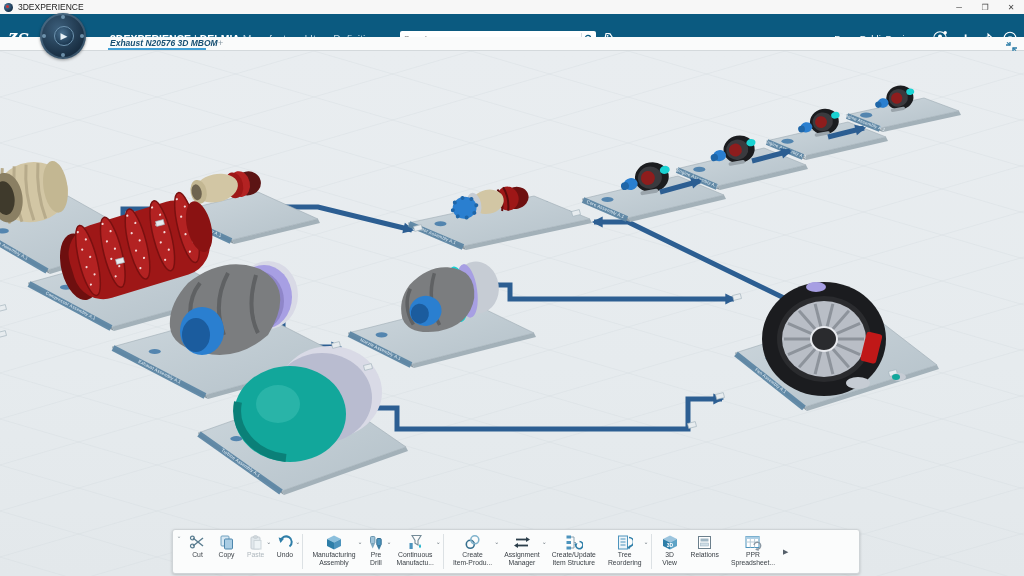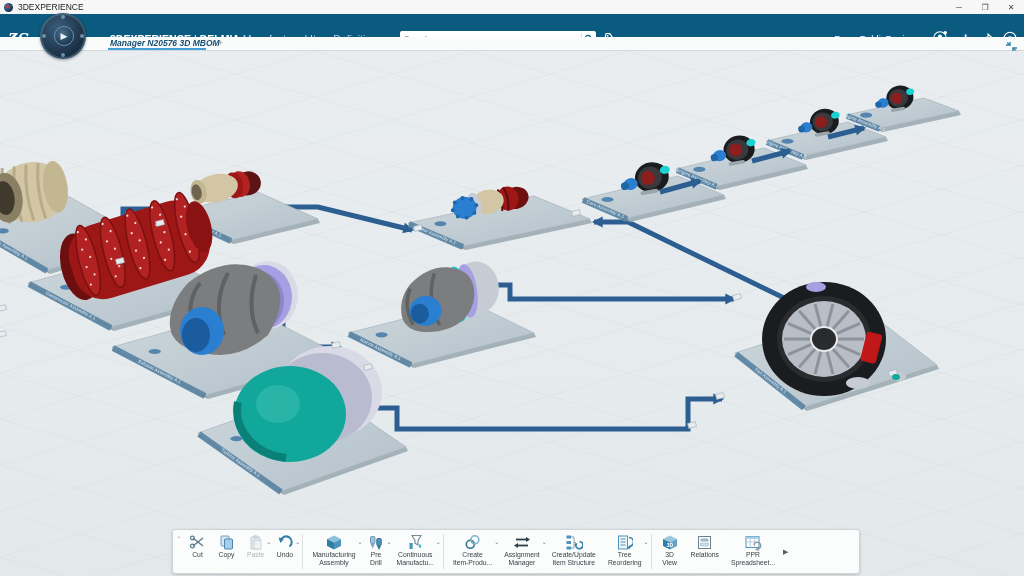--- a/index.html
+++ b/index.html
@@ -131,21 +131,21 @@
 
   <div id="compass">
     <span class="q" style="left:21px;top:2px"></span>
     <span class="q" style="left:21px;bottom:2px"></span>
     <span class="q" style="left:2px;top:21px"></span>
     <span class="q" style="right:2px;top:21px"></span>
     <span class="play">▶</span>
   </div>
 
   <div id="tabrow">
-    <span id="tab-active">Manager N20576 3D MBOM</span>
+    <span id="tab-active">Exhaust N20576 3D MBOM</span>
     <span id="tab-underline"></span>
     <span id="tab-new">+</span>
     <span id="fiticon">
       <svg width="13" height="11" viewBox="0 0 13 11">
           <path d="M1,4 L5,4 L5,1" fill="none" stroke="#2e7ea8" stroke-width="1.4"></path>
           <path d="M12,7 L8,7 L8,10" fill="none" stroke="#2e7ea8" stroke-width="1.4"></path>
           <line x1="5" y1="4" x2="2" y2="1.4" stroke="#2e7ea8" stroke-width="1.2"></line>
           <line x1="8" y1="7" x2="11" y2="9.6" stroke="#2e7ea8" stroke-width="1.2"></line>
         </svg>
     </span>

